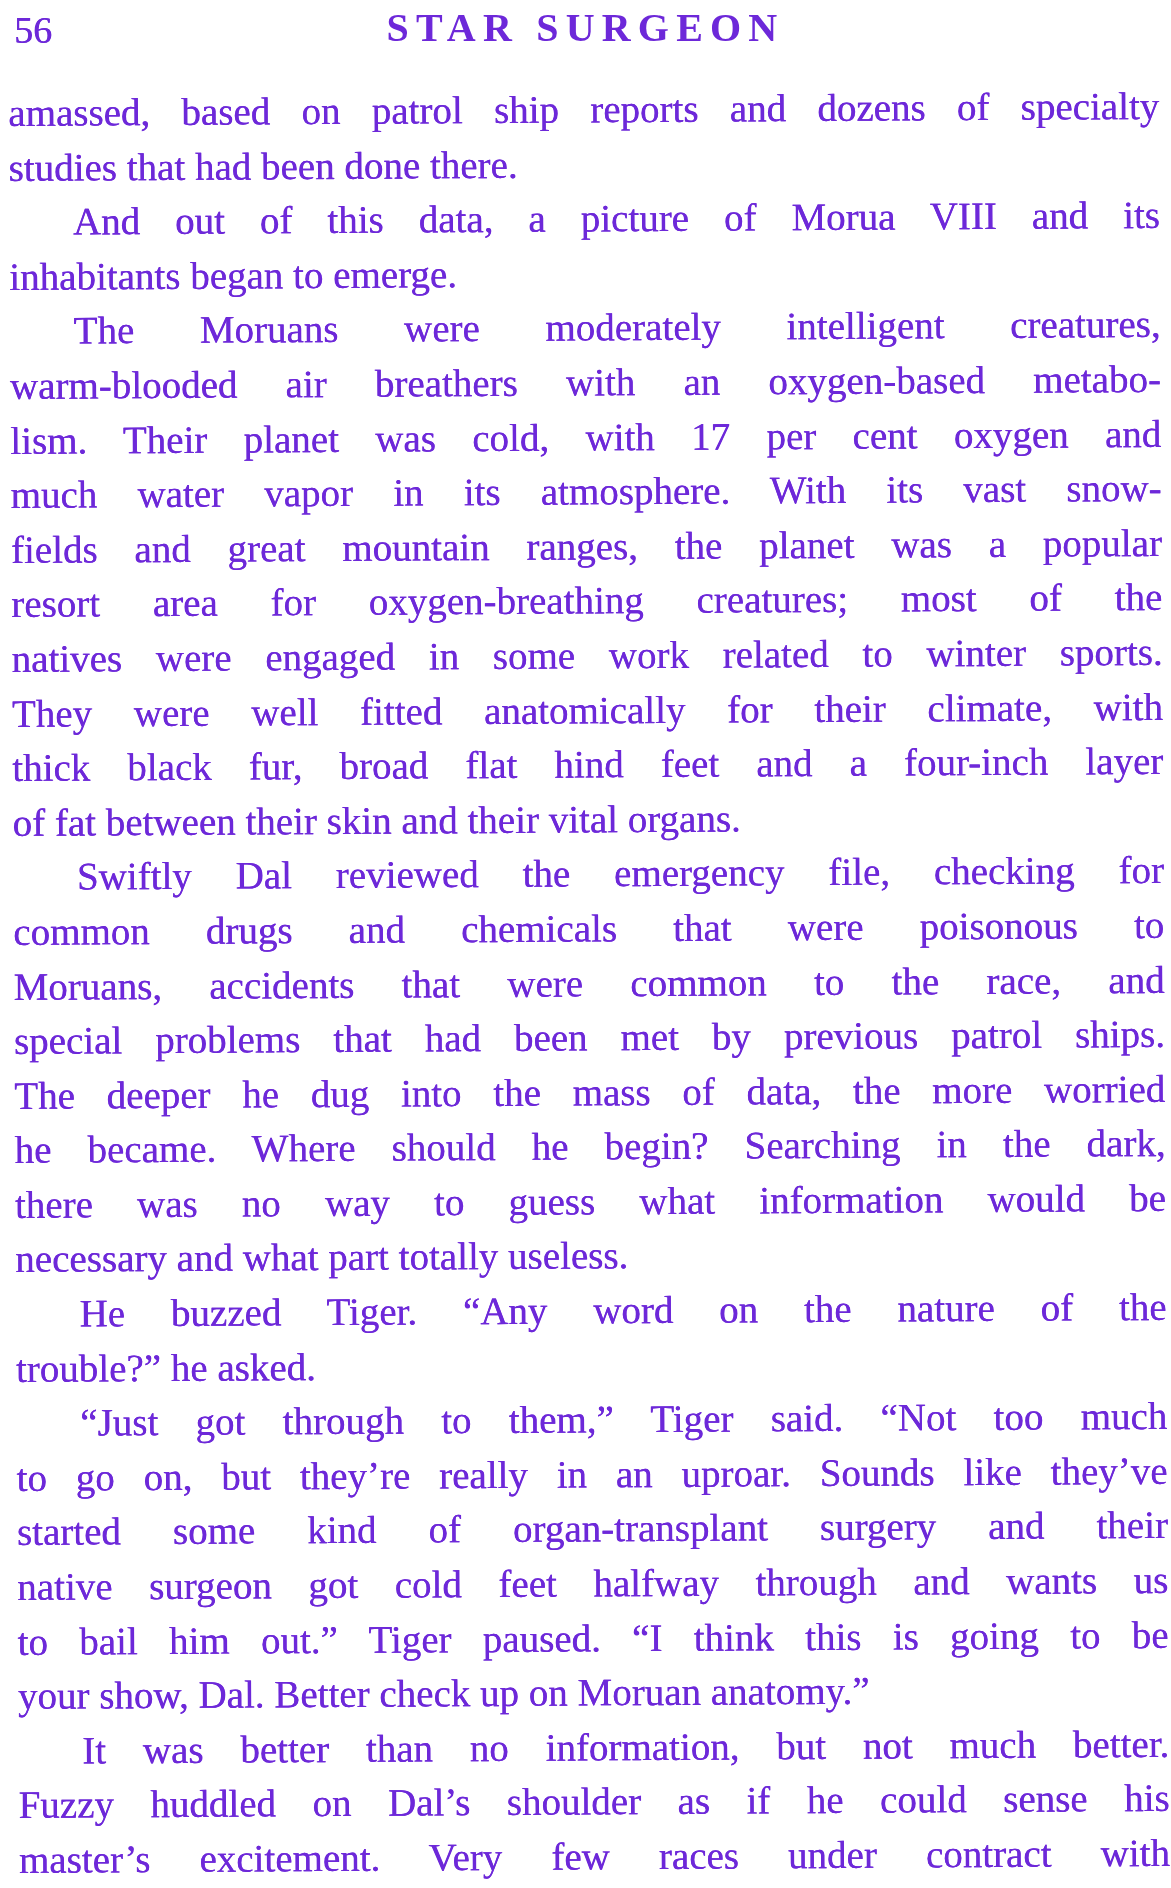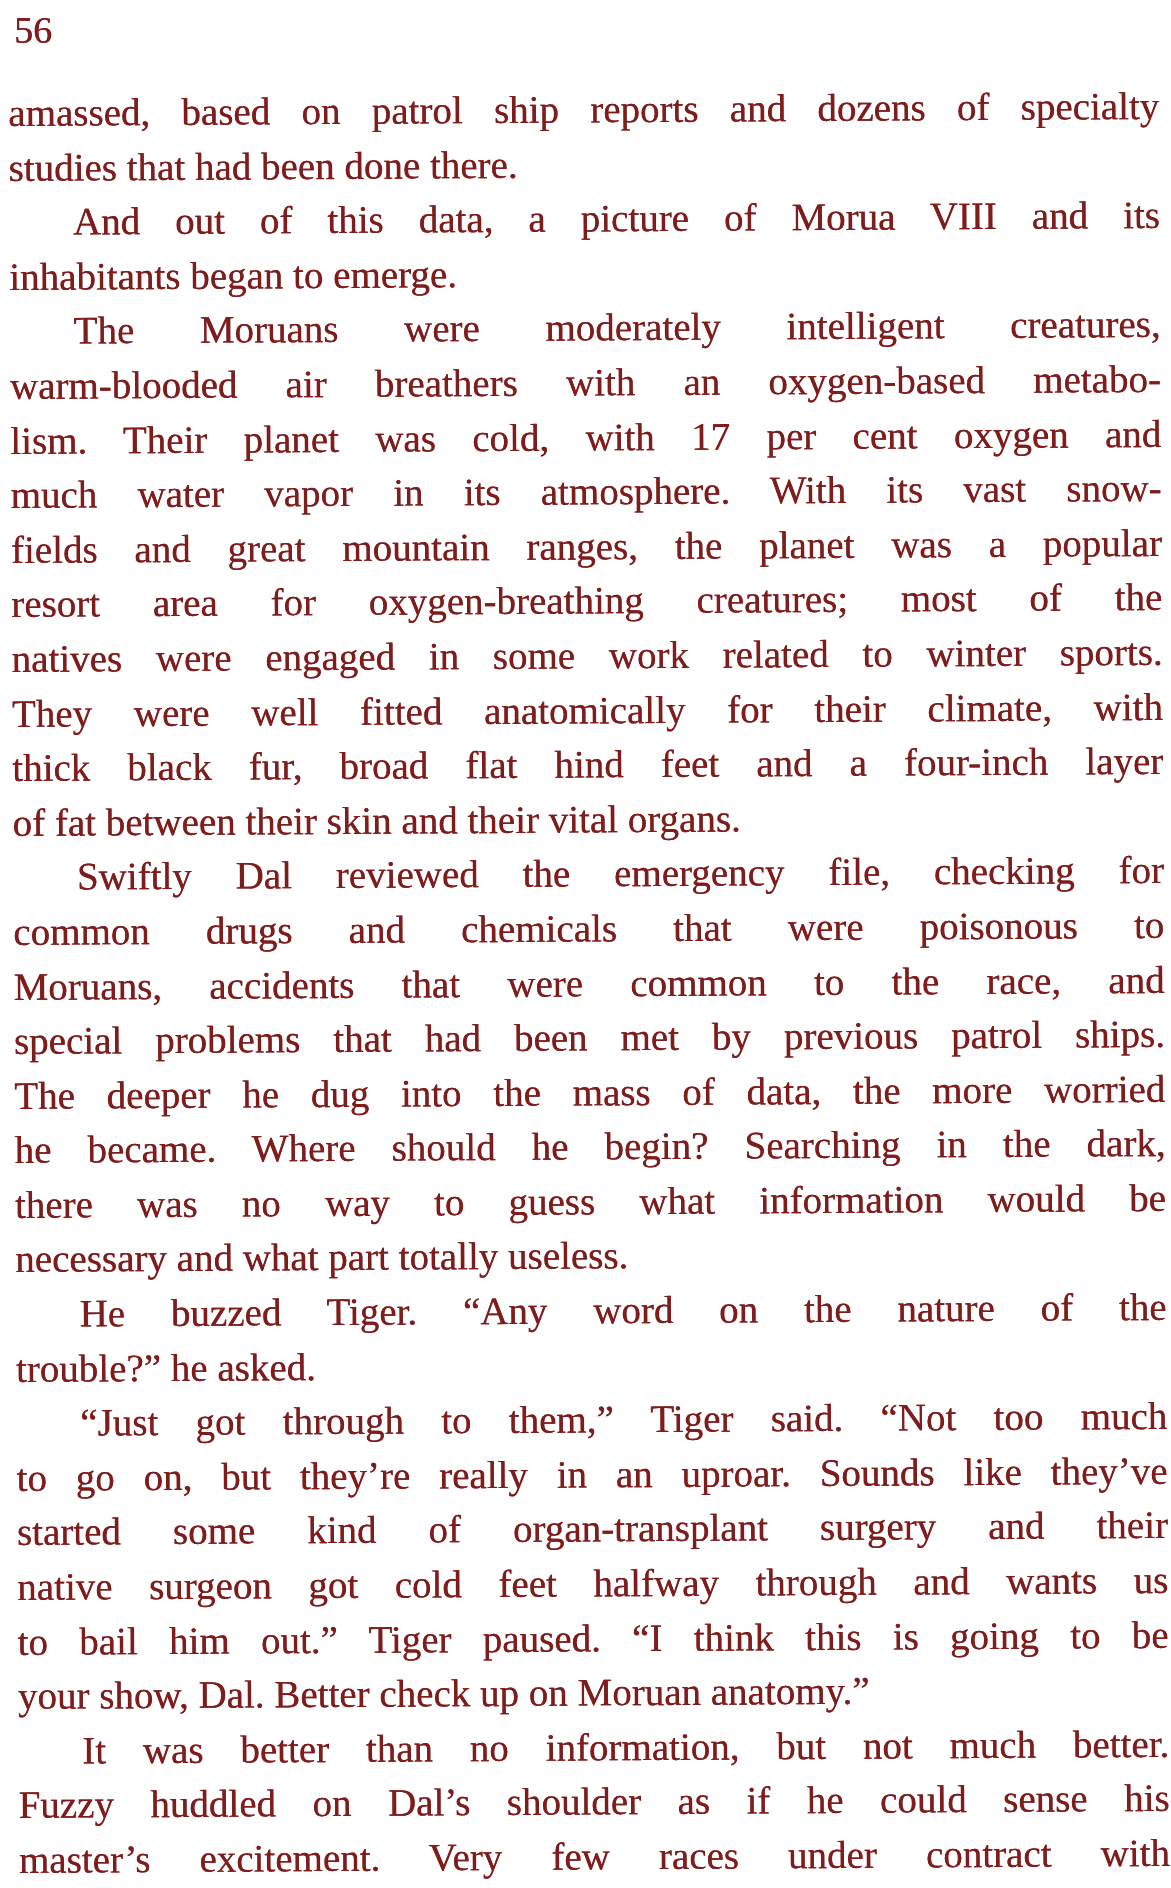--- a/index.html
+++ b/index.html
@@ -5,21 +5,21 @@
   html, body {
     margin: 0;
     padding: 0;
     background: #ffffff;
   }
   .page {
     position: relative;
     width: 1171px;
     height: 1888px;
     background: #ffffff;
-    color: #7f1d1d;
+    color: #6d28d9;
     font-family: "Liberation Serif", serif;
     overflow: hidden;
   }
   .header {
     position: relative;
     height: 64px;
   }
   .pagenum {
     position: absolute;
     left: 14px;
@@ -59,20 +59,21 @@
   .line.indent {
     padding-left: 64px;
   }
 </style>
 </head>
 <body>
 
 <div class="page">
   <div class="header">
     <span class="pagenum">56</span>
+    <span class="running-title">STAR SURGEON</span>
   </div>
   <div class="bodytext">
       <div class="line">amassed, based on patrol ship reports and dozens of specialty</div>
       <div class="line end">studies that had been done there.</div>
       <div class="line indent">And out of this data, a picture of Morua VIII and its</div>
       <div class="line end">inhabitants began to emerge.</div>
       <div class="line indent">The Moruans were moderately intelligent creatures,</div>
       <div class="line">warm-blooded air breathers with an oxygen-based metabo-</div>
       <div class="line">lism. Their planet was cold, with 17 per cent oxygen and</div>
       <div class="line">much water vapor in its atmosphere. With its vast snow-</div>

